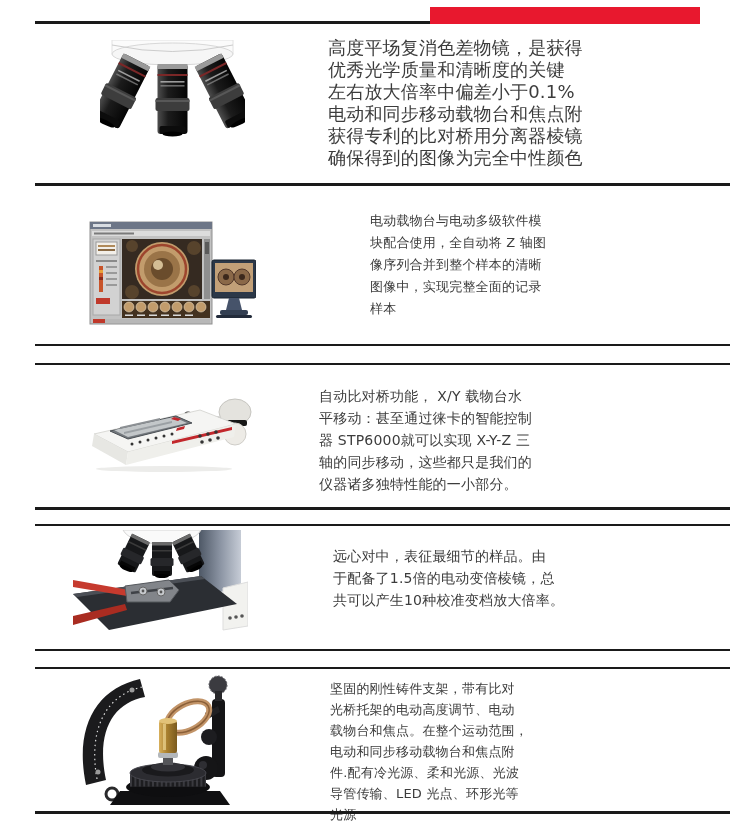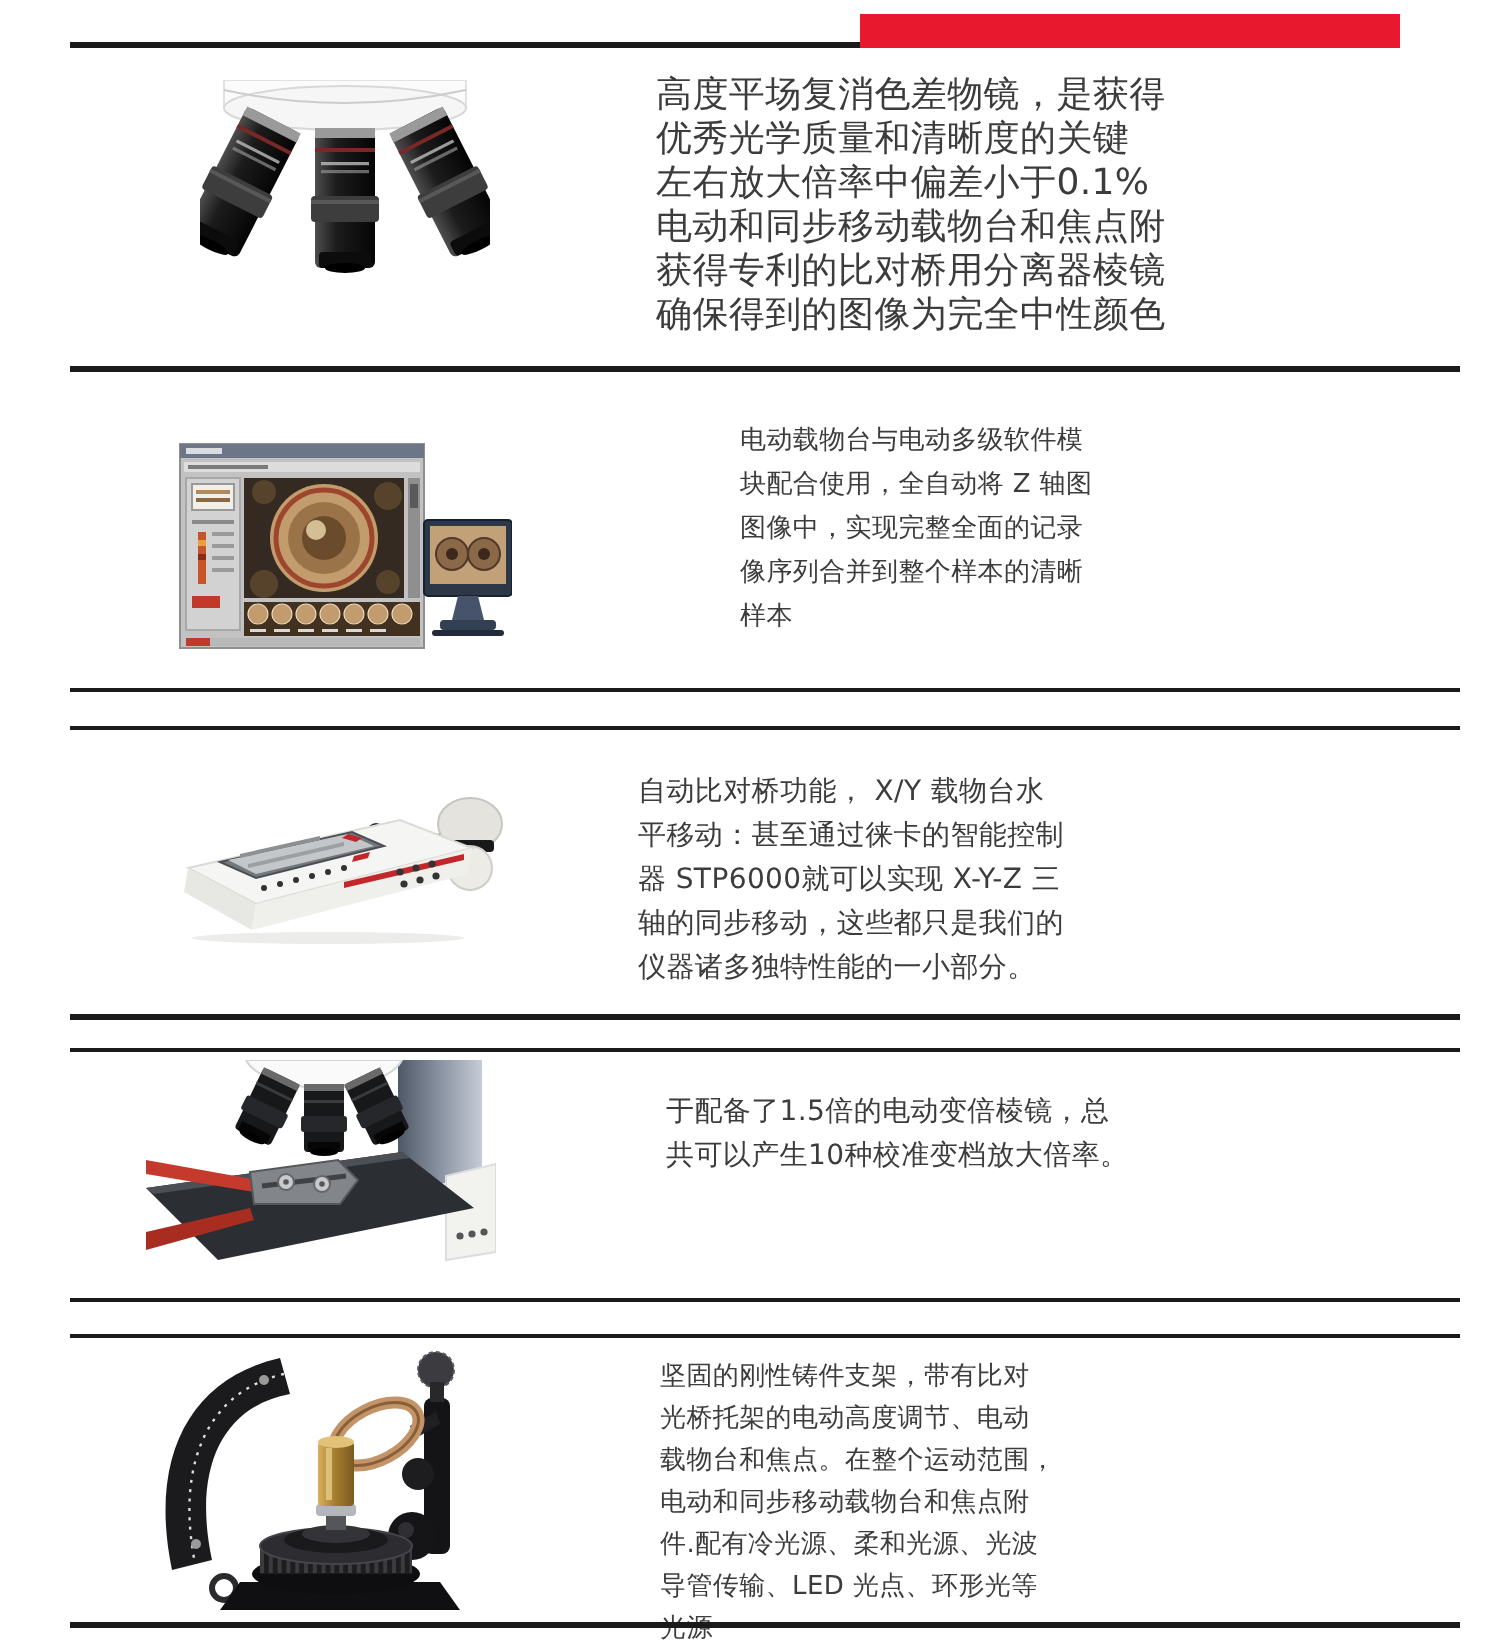--- a/index.html
+++ b/index.html
@@ -140,22 +140,22 @@
       <circle cx="154" cy="57" r="8" fill="#8a6848" stroke="#52382a"></circle>
       <circle cx="154" cy="57" r="3" fill="#3c281c"></circle>
       <polygon points="141,78 151,78 154,90 138,90" fill="#46536a"></polygon>
       <rect x="132" y="90" width="28" height="5" rx="2" fill="#333f52"></rect>
       <rect x="128" y="95" width="36" height="3" rx="1.5" fill="#222b3a"></rect>
     </svg>
   </figure>
   <div class="copy c2">
       <p>电动载物台与电动多级软件模</p>
       <p>块配合使用，全自动将 Z 轴图</p>
+      <p>像序列合并到整个样本的清晰</p>
       <p>图像中，实现完整全面的记录</p>
-      <p>像序列合并到整个样本的清晰</p>
       <p>样本</p>
     </div>
   <div class="rule r2"></div>
   <div class="rule r3"></div>
 
   <figure class="figure f3">
     <svg viewBox="0 0 180 82" role="img" aria-label="stp6000-smart-controller">
       <ellipse cx="82" cy="77" rx="68" ry="3" fill="#ececea"></ellipse>
       <polygon points="104,22 150,26 150,30 104,26" fill="#1c1c1c"></polygon>
       <circle cx="106" cy="24" r="4.5" fill="#2a2a2a"></circle>
@@ -228,20 +228,21 @@
       <polygon points="0,86 52,74 54,80 0,95" fill="#a92c21"></polygon>
       <polygon points="52,56 96,50 106,60 97,72 54,72" fill="#82858a" stroke="#55585d"></polygon>
       <path d="M58,63 L100,58" stroke="#3f4247" stroke-width="2.5" fill="none"></path>
       <circle cx="70" cy="61" r="4" fill="#c6c9cd" stroke="#666666"></circle>
         <circle cx="70" cy="61" r="1.4" fill="#555555"></circle>
       <circle cx="88" cy="62" r="4" fill="#c6c9cd" stroke="#666666"></circle>
         <circle cx="88" cy="62" r="1.4" fill="#555555"></circle>
     </svg>
   </figure>
   <div class="copy c4">
+      <p>远心对中，表征最细节的样品。由</p>
       <p>于配备了1.5倍的电动变倍棱镜，总</p>
       <p>共可以产生10种校准变档放大倍率。</p>
     </div>
   <div class="rule r6"></div>
   <div class="rule r7"></div>
 
   <figure class="figure f5">
     <svg viewBox="0 0 182 138" role="img" aria-label="cast-stand-goniometer-ring-light">
       <defs>
         <linearGradient id="brass5" x1="0" y1="0" x2="1" y2="0">

